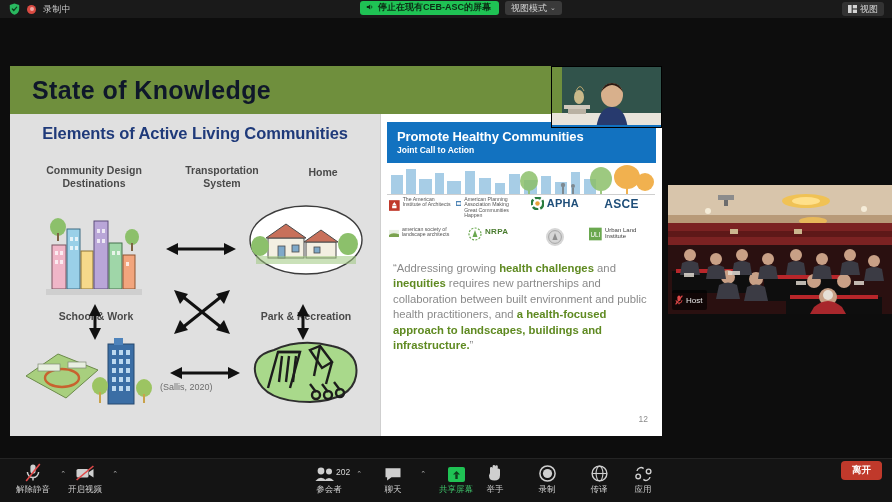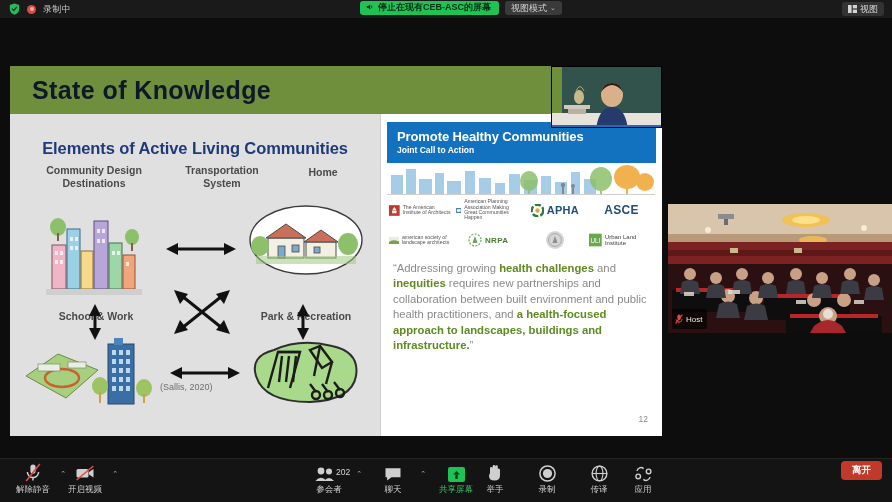--- a/index.html
+++ b/index.html
@@ -70,21 +70,21 @@
   .slide-title {
     color: #0f172a; font-size: 25px; font-weight: 700; letter-spacing: .4px;
   }
   .slide-body {
     position: relative; height: 322px; background: #e0e0e0;
     display: flex;
   }
 
   
   .panel-left {
-    width: 370px; position: relative; padding: 21px 8px 0 8px;
+    width: 370px; position: relative; padding: 6px 8px 0 8px;
     background: #e0e0e0;
   }
   .left-head {
     color: #1f3a7a; font-size: 16.5px; font-weight: bold;
     text-align: center; margin-top: 4px; letter-spacing: -.1px;
   }
   .lbl {
     position: absolute; color: #4a4a4a; font-size: 10.5px;
     font-weight: bold; text-align: center; line-height: 1.25;
   }
@@ -120,21 +120,21 @@
   }
   .promote-t1 { font-size: 13px; font-weight: bold; letter-spacing: -.1px; }
   .promote-t2 { font-size: 8.5px; font-weight: bold; margin-top: 1px; }
   .skyline { height: 30px; margin: 2px 6px 0 6px; position: relative; overflow: hidden; }
   .logos {
     margin: 2px 8px 0 8px;
     display: grid; grid-template-columns: repeat(4, 1fr);
     gap: 4px 2px; align-items: center;
   }
   .logo-cell {
-    height: 26px; display: flex; align-items: center;
+    height: 26px; display: flex; align-items: flex-start;
     justify-content: center; gap: 3px;
   }
   .logo-txt { font-size: 5.2px; color: #555; line-height: 1.05; }
   .logo-big { font-size: 11px; font-weight: bold; letter-spacing: .3px; }
 
   .quote {
     margin: 8px 12px 0 12px; font-size: 11.3px; color: #8a8a8a;
     line-height: 1.37;
   }
   .quote b { color: #5f8a21; font-weight: bold; }
@@ -144,21 +144,21 @@
   }
 
   
   .tile-speaker {
     position: absolute; left: 551px; top: 66px;
     width: 111px; height: 62px; overflow: hidden;
     background: #2c4a44; border: 1px solid #000;
   }
   .tile-gallery {
     position: absolute; left: 668px; top: 185px;
-    width: 224px; height: 129px; overflow: hidden; background: #1b0b0b; margin-top: 19px;
+    width: 224px; height: 129px; overflow: hidden; background: #1b0b0b;
   }
   .host-badge {
     position: absolute; left: 4px; bottom: 4px;
     background: rgba(0,0,0,.6); border-radius: 2px;
     display: flex; align-items: center; gap: 3px;
     padding: 1px 5px 1px 3px;
   }
   .host-badge .lbl-host { color: #e9e9e9; font-size: 8px; }
 
   

